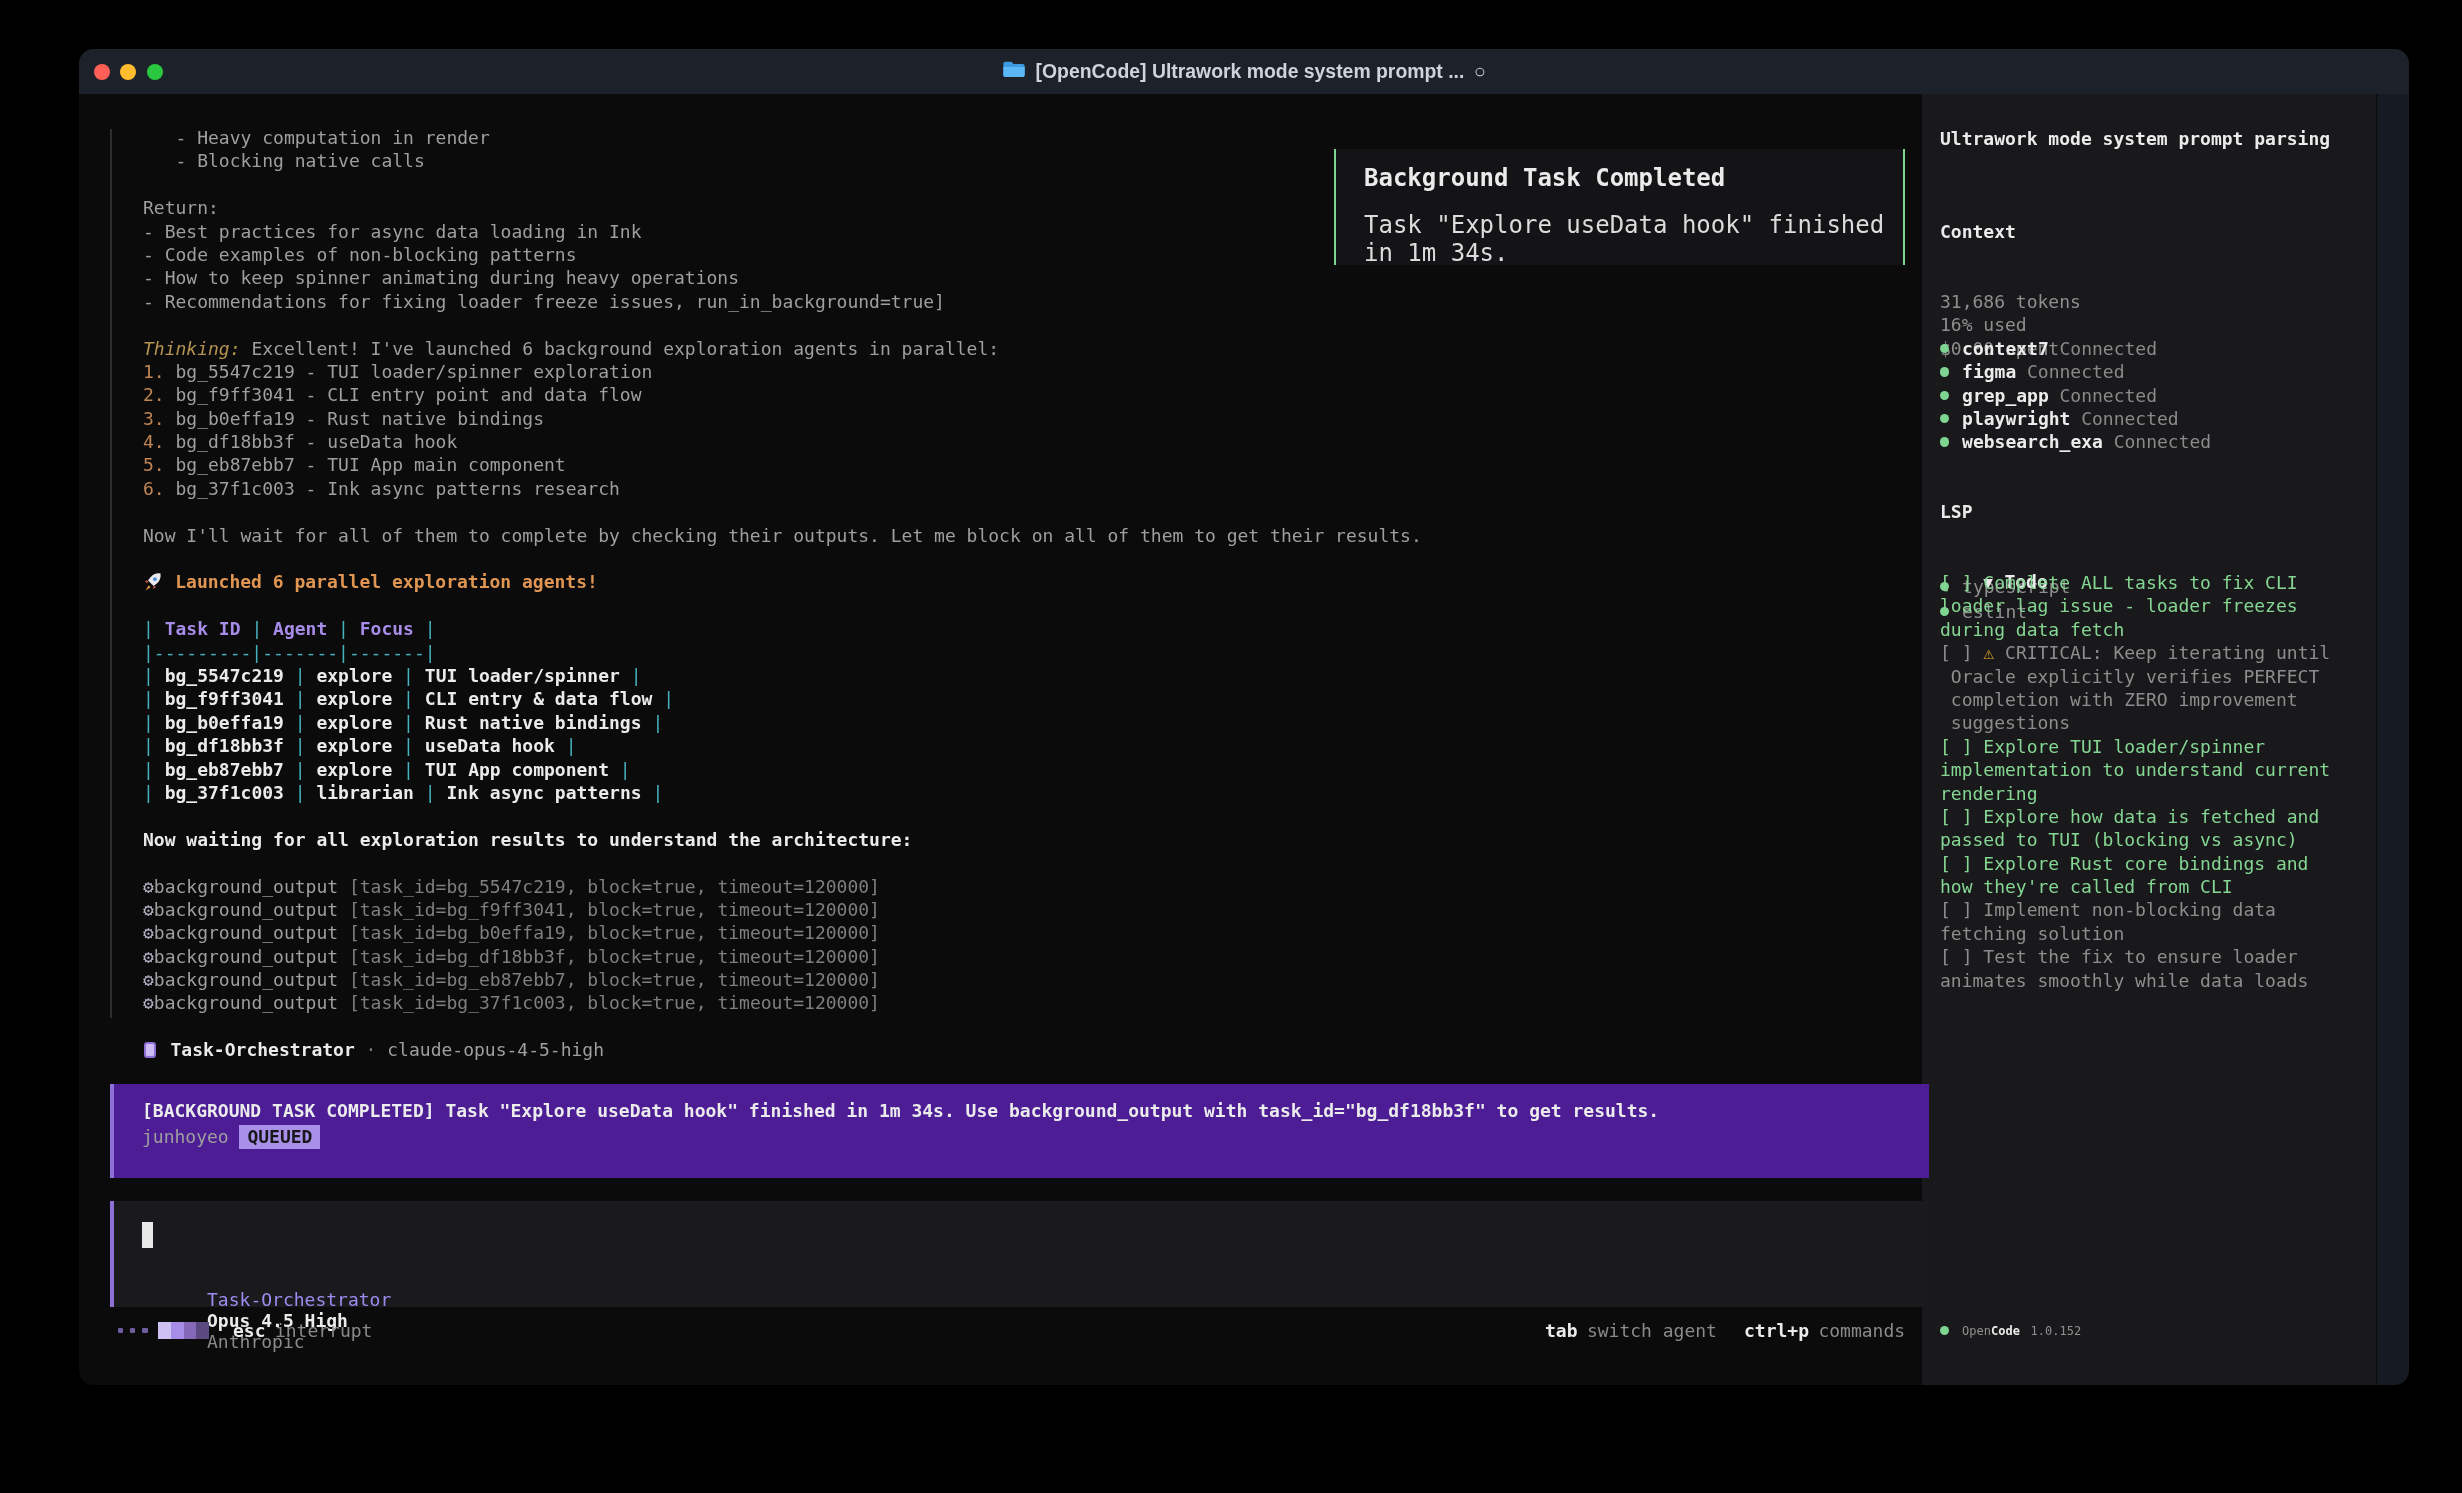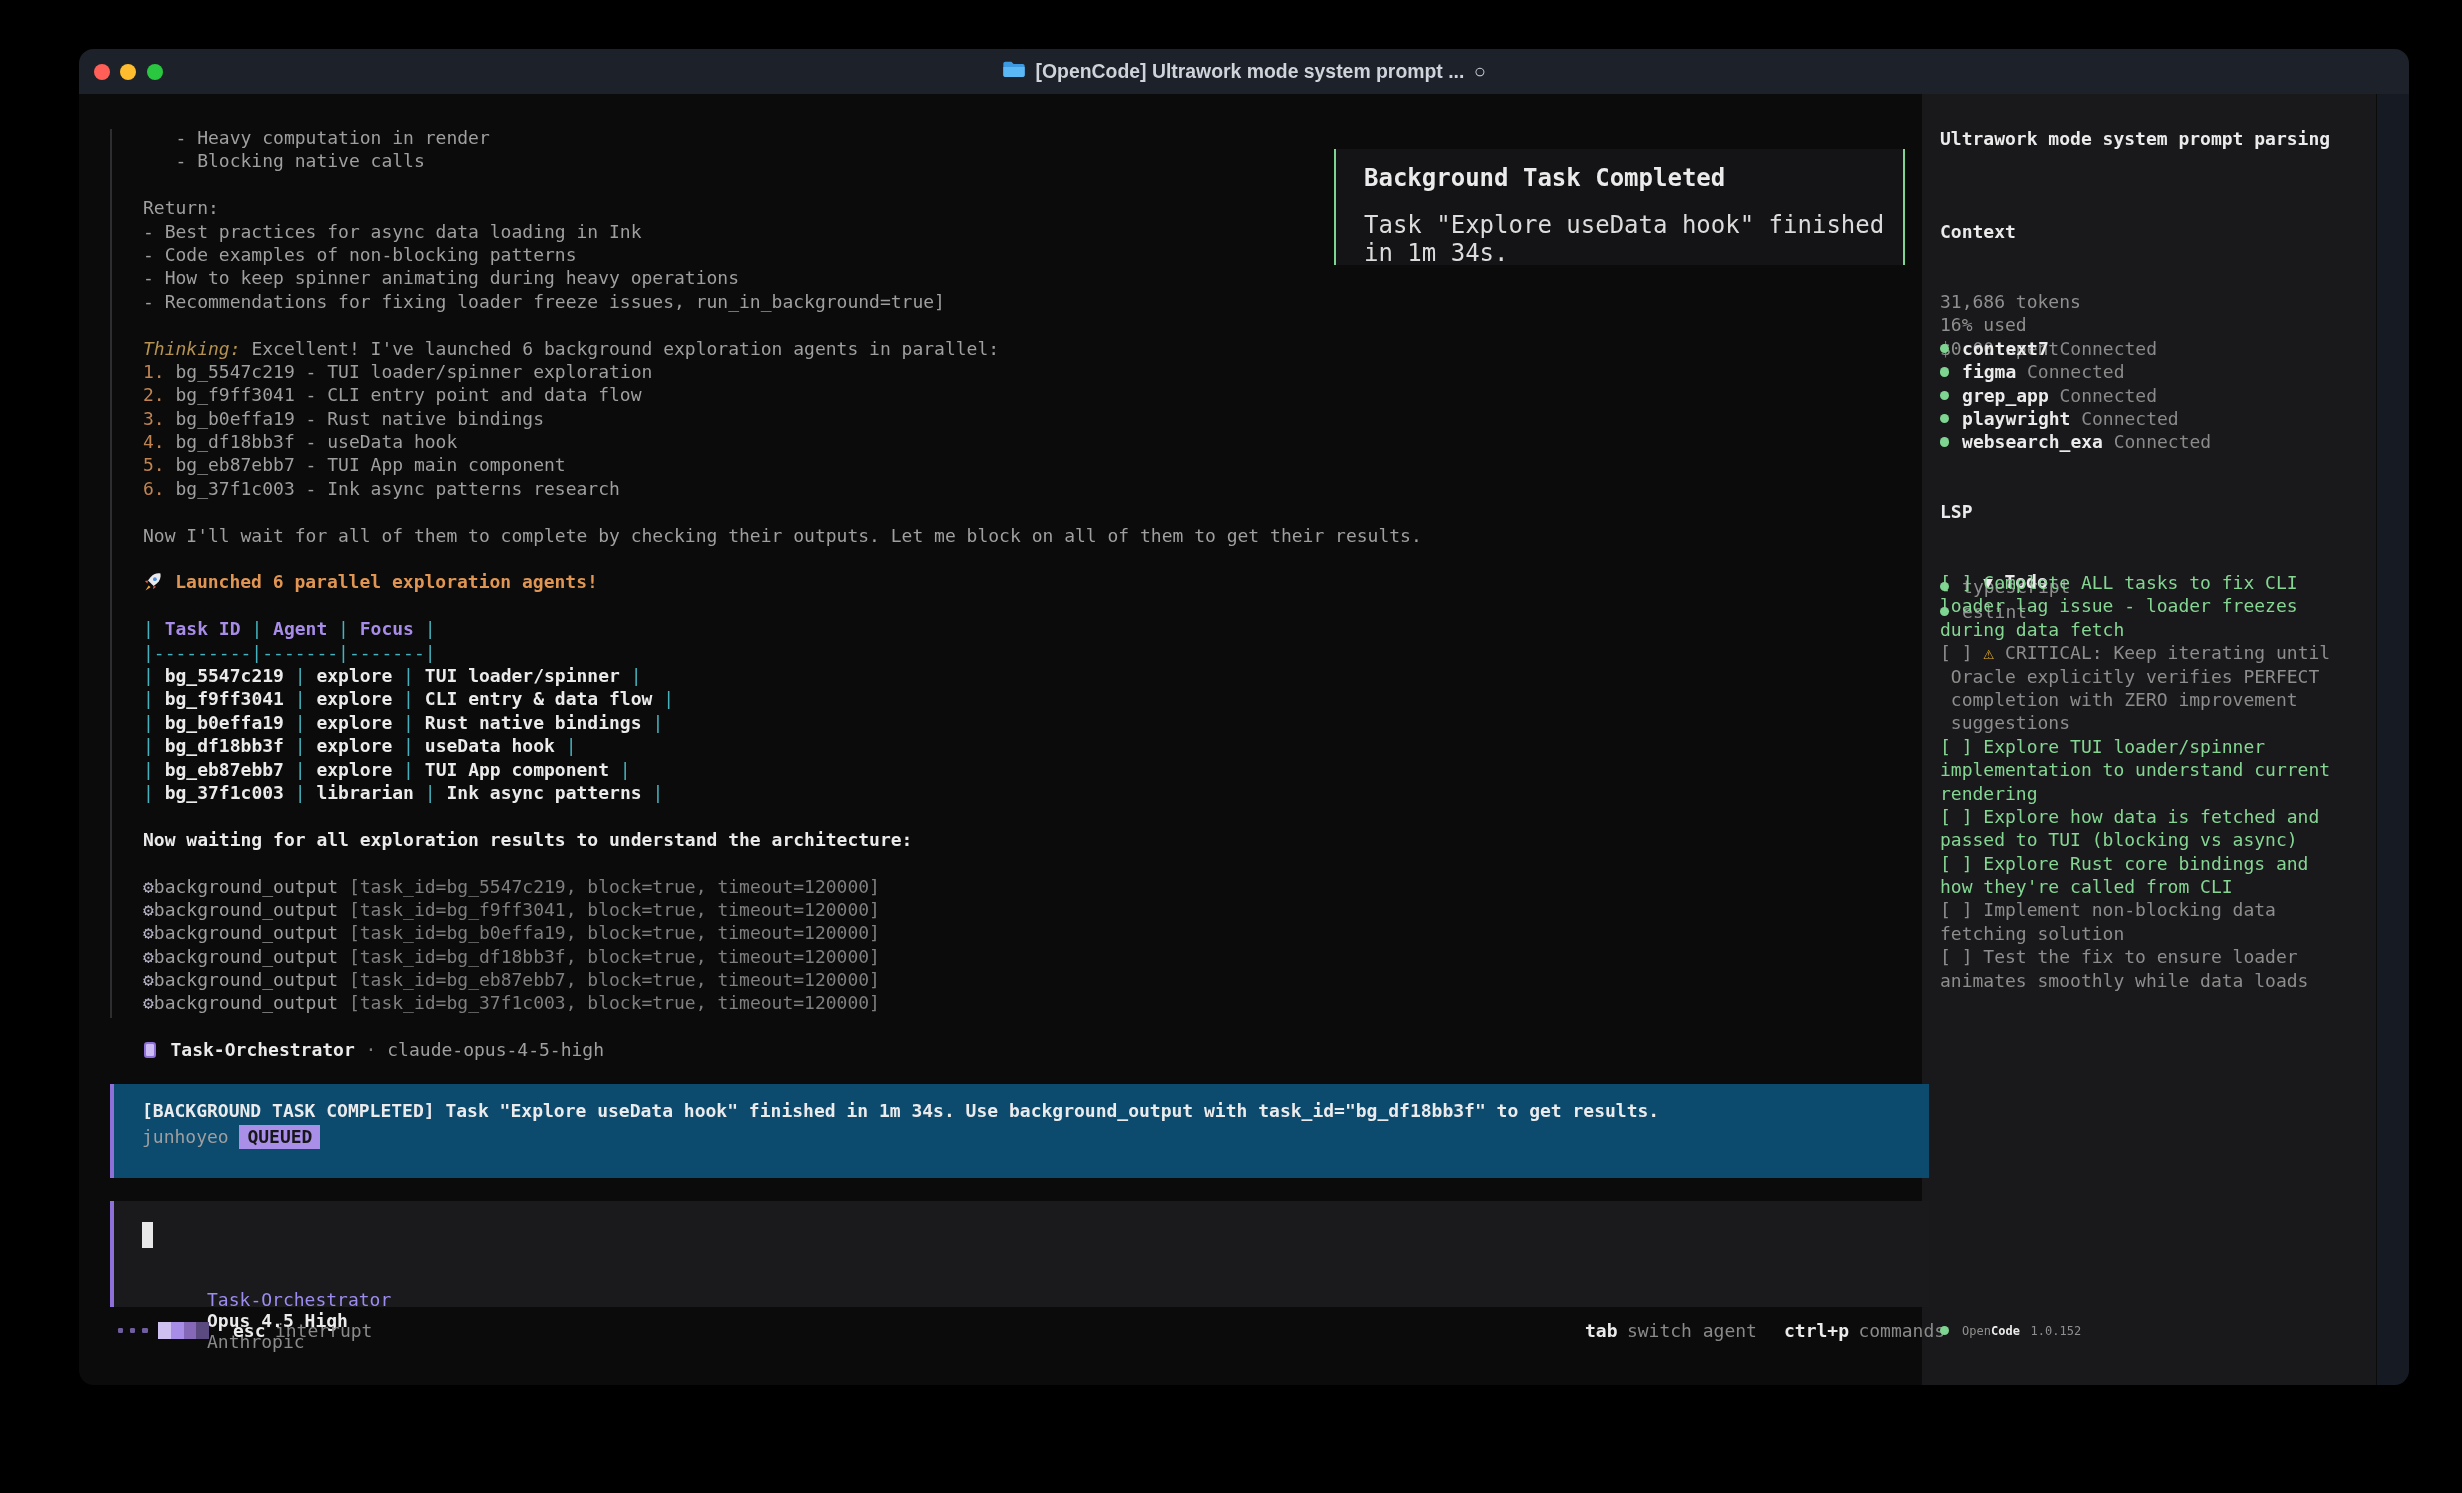--- a/index.html
+++ b/index.html
@@ -41,38 +41,38 @@
 
   
   .notif { position:absolute; left:1255px; top:100px; width:571px; height:116px;
            background:#141416; border-left:2.7px solid #7ed491; border-right:2.7px solid #7ed491;
            font-size:24px; }
   .notif-title { position:absolute; left:28px; top:14.7px; color:#ebebec; font-weight:bold; }
   .notif-body  { position:absolute; left:28px; top:62px; color:#dcdcdc; }
 
   
   .taskbox { position:absolute; left:31px; top:1035px; width:1819px; height:94px;
-             background:#0c4a6e; border-left:4px solid #8f6fd8; font-size:18px;padding-left:47px; }
+             background:#4c1d95; border-left:4px solid #8f6fd8; font-size:18px;padding-left:47px; }
   .taskbox .msg { position:absolute; left:28px; top:16px; color:#ebebec; font-weight:bold; white-space:pre; }
   .taskbox .meta { position:absolute; left:28px; top:41px; color:#9f9f9f; display:flex; align-items:center; gap:10.7px; }
   .badge { background:#a98fe8; color:#17171a; font-weight:bold; padding:1.3px 8px; }
 
   .inputbox { position:absolute; left:31px; top:1152px; width:1819px; height:106px;
               background:#1a1a1d; border-left:4px solid #8f6fd8; font-size:18px; }
   .cursor { position:absolute; left:28px; top:21.4px; width:10.7px; height:25.4px; background:#e8e8e8; }
   .agentline { position:absolute; left:28px; top:67px; white-space:pre; }
   .agentline .a-name{color:#9d8cf0;} .agentline .a-model{color:#ebebec;font-weight:bold;}
   .agentline .a-provider{color:#8a8a8a;}
 
   
   .statusbar-left { position:absolute; left:39px; top:1270px; height:23px; display:flex; align-items:center; font-size:18px; }
   .sdot { width:5.4px; height:5.4px; border-radius:1.3px; background:#6f5da0; margin-right:6.7px; }
   .sbar { display:flex; margin-left:4px; }
   .sbar span { width:12.7px; height:17.4px; display:inline-block; }
-  .kbd { color:#ebebec; font-weight:bold;margin-left:40px; }
+  .kbd { color:#ebebec; font-weight:bold; }
   .klabel { color:#8a8a8a; }
   .statusbar-right { position:absolute; left:1466px; top:1270px; height:23px; display:flex; align-items:center; font-size:18px; }
 
   
   .sb { position:absolute; font-size:18px; line-height:23.4px; white-space:pre; }
   .sb-title { left:1861px; top:78px; color:#ebebec; font-weight:bold; }
   .sb-context { left:1861px; top:124px; }
   .sb-h { color:#ebebec; font-weight:bold; }
   .sb-grey { color:#8f8f8f; }
   .sb-mcp { left:1861px; top:241px; }

